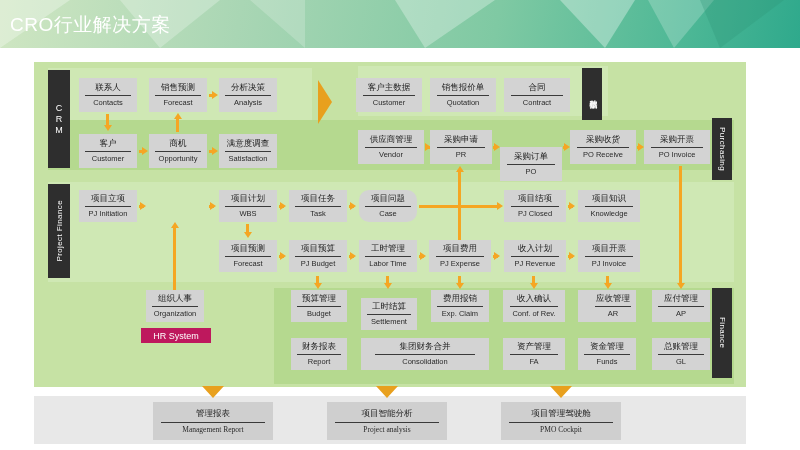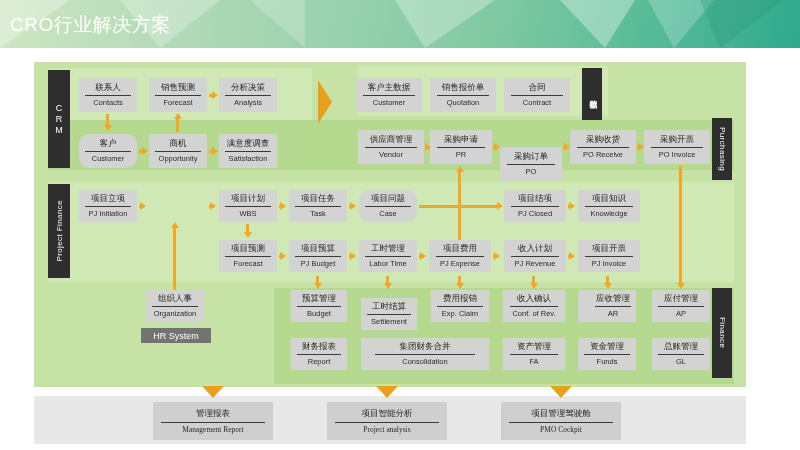--- a/index.html
+++ b/index.html
@@ -55,21 +55,21 @@
     z-index: 8;
   }
   .vlabel span { writing-mode: vertical-rl; white-space: nowrap; }
   .vlabel.flip span { transform: rotate(180deg); }
   .stackedlabel {
     position: absolute; background: #2e2e2e; color: #ffffff;
     display: flex; flex-direction: column; align-items: center; justify-content: center;
     font-size: 9px; line-height: 11px; z-index: 8;
   }
   .hrbadge {
-    position: absolute; background: #737373; color: #ffffff;
+    position: absolute; background: #be185d; color: #ffffff;
     display: flex; align-items: center; justify-content: center;
     font-size: 9px; z-index: 9;
   }
 
   
   .node {
     position: absolute;
     background: #d3d3d3;
     display: flex; flex-direction: column;
     align-items: center; justify-content: center;
@@ -176,21 +176,21 @@
     <div class="cn">销售预测</div>
     <div class="rule"></div>
     <div class="en">Forecast</div>
   </div>
   <div class="node" style="left:219px; top:78px; width:58px; height:34px;">
     <div class="cn">分析决策</div>
     <div class="rule"></div>
     <div class="en">Analysis</div>
   </div>
 
-  <div class="node" style="left:79px; top:134px; width:58px; height:34px;border-radius:10px;">
+  <div class="node" style="left:79px; top:134px; width:58px; height:34px;">
     <div class="cn">客户</div>
     <div class="rule"></div>
     <div class="en">Customer</div>
   </div>
   <div class="node" style="left:149px; top:134px; width:58px; height:34px;">
     <div class="cn">商机</div>
     <div class="rule"></div>
     <div class="en">Opportunity</div>
   </div>
   <div class="node" style="left:219px; top:134px; width:58px; height:34px;">

